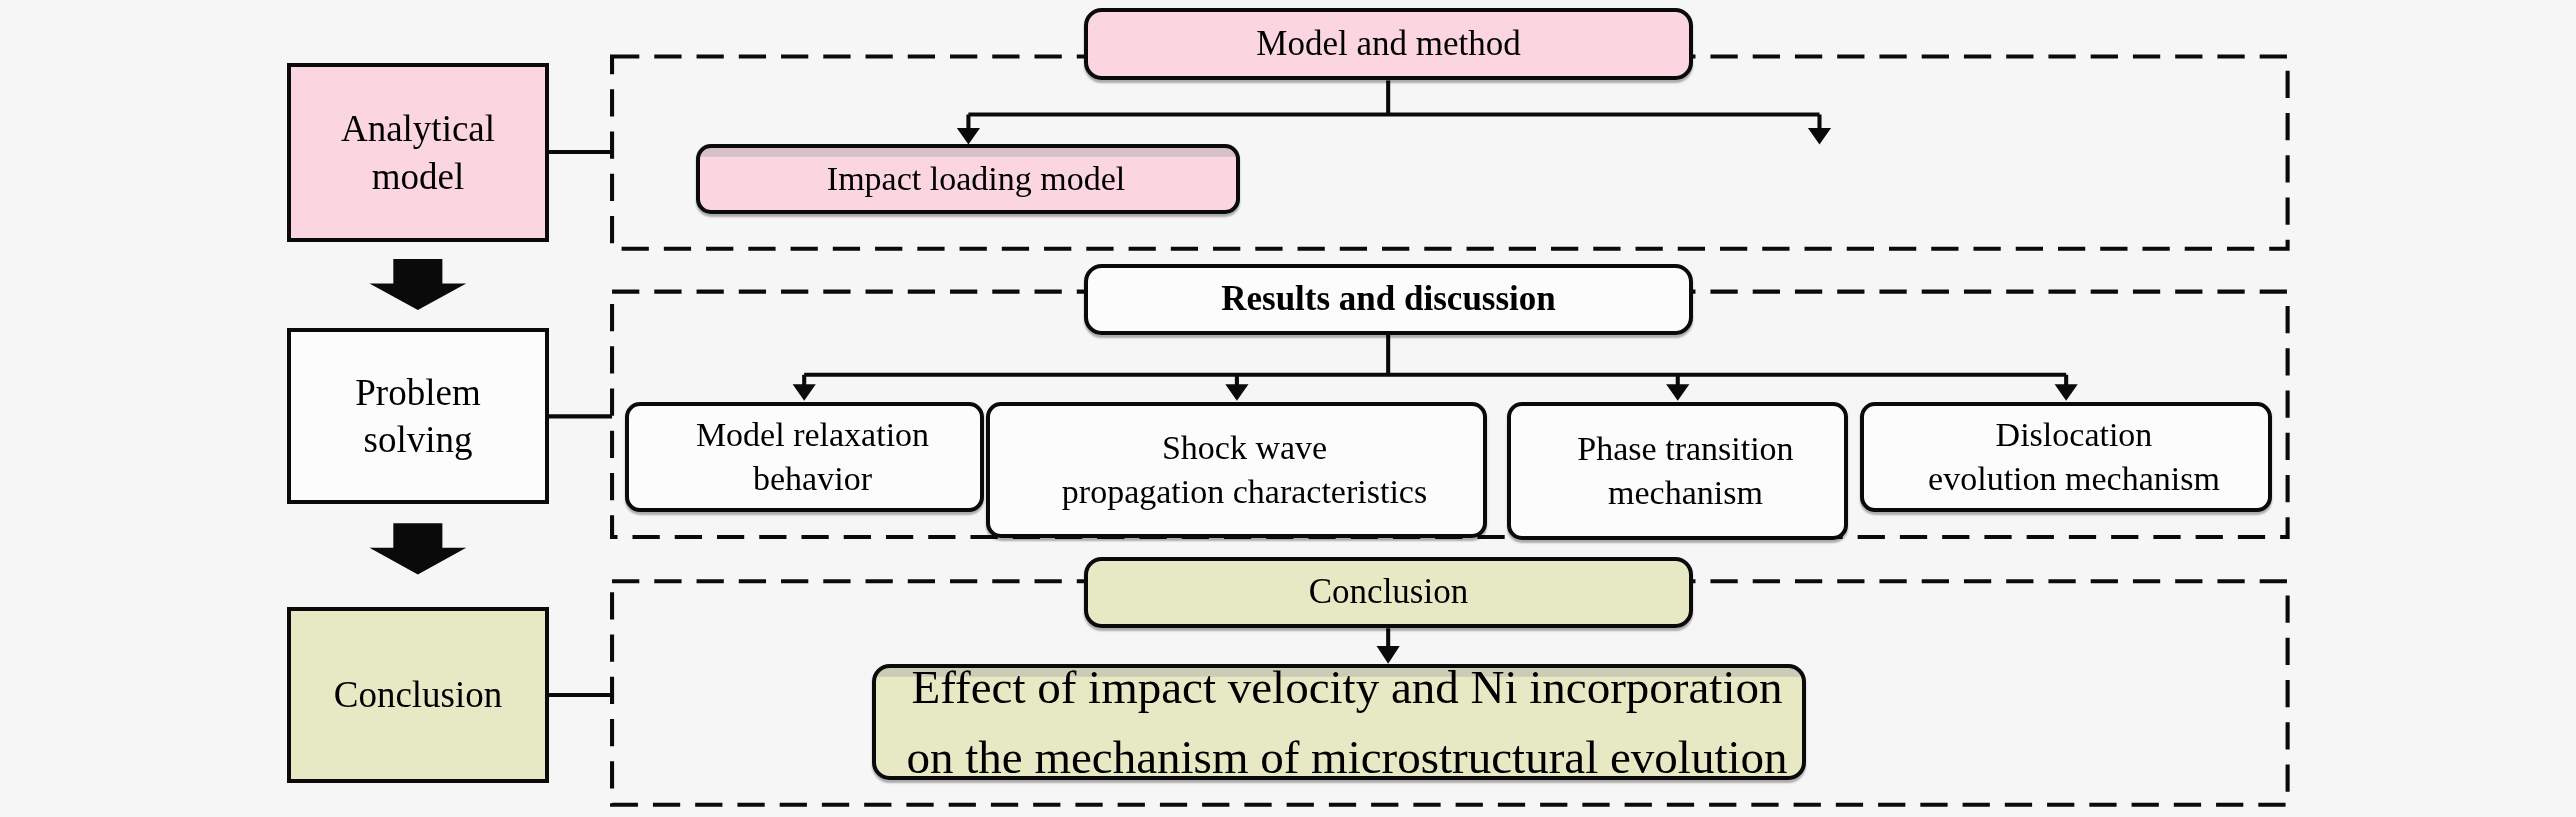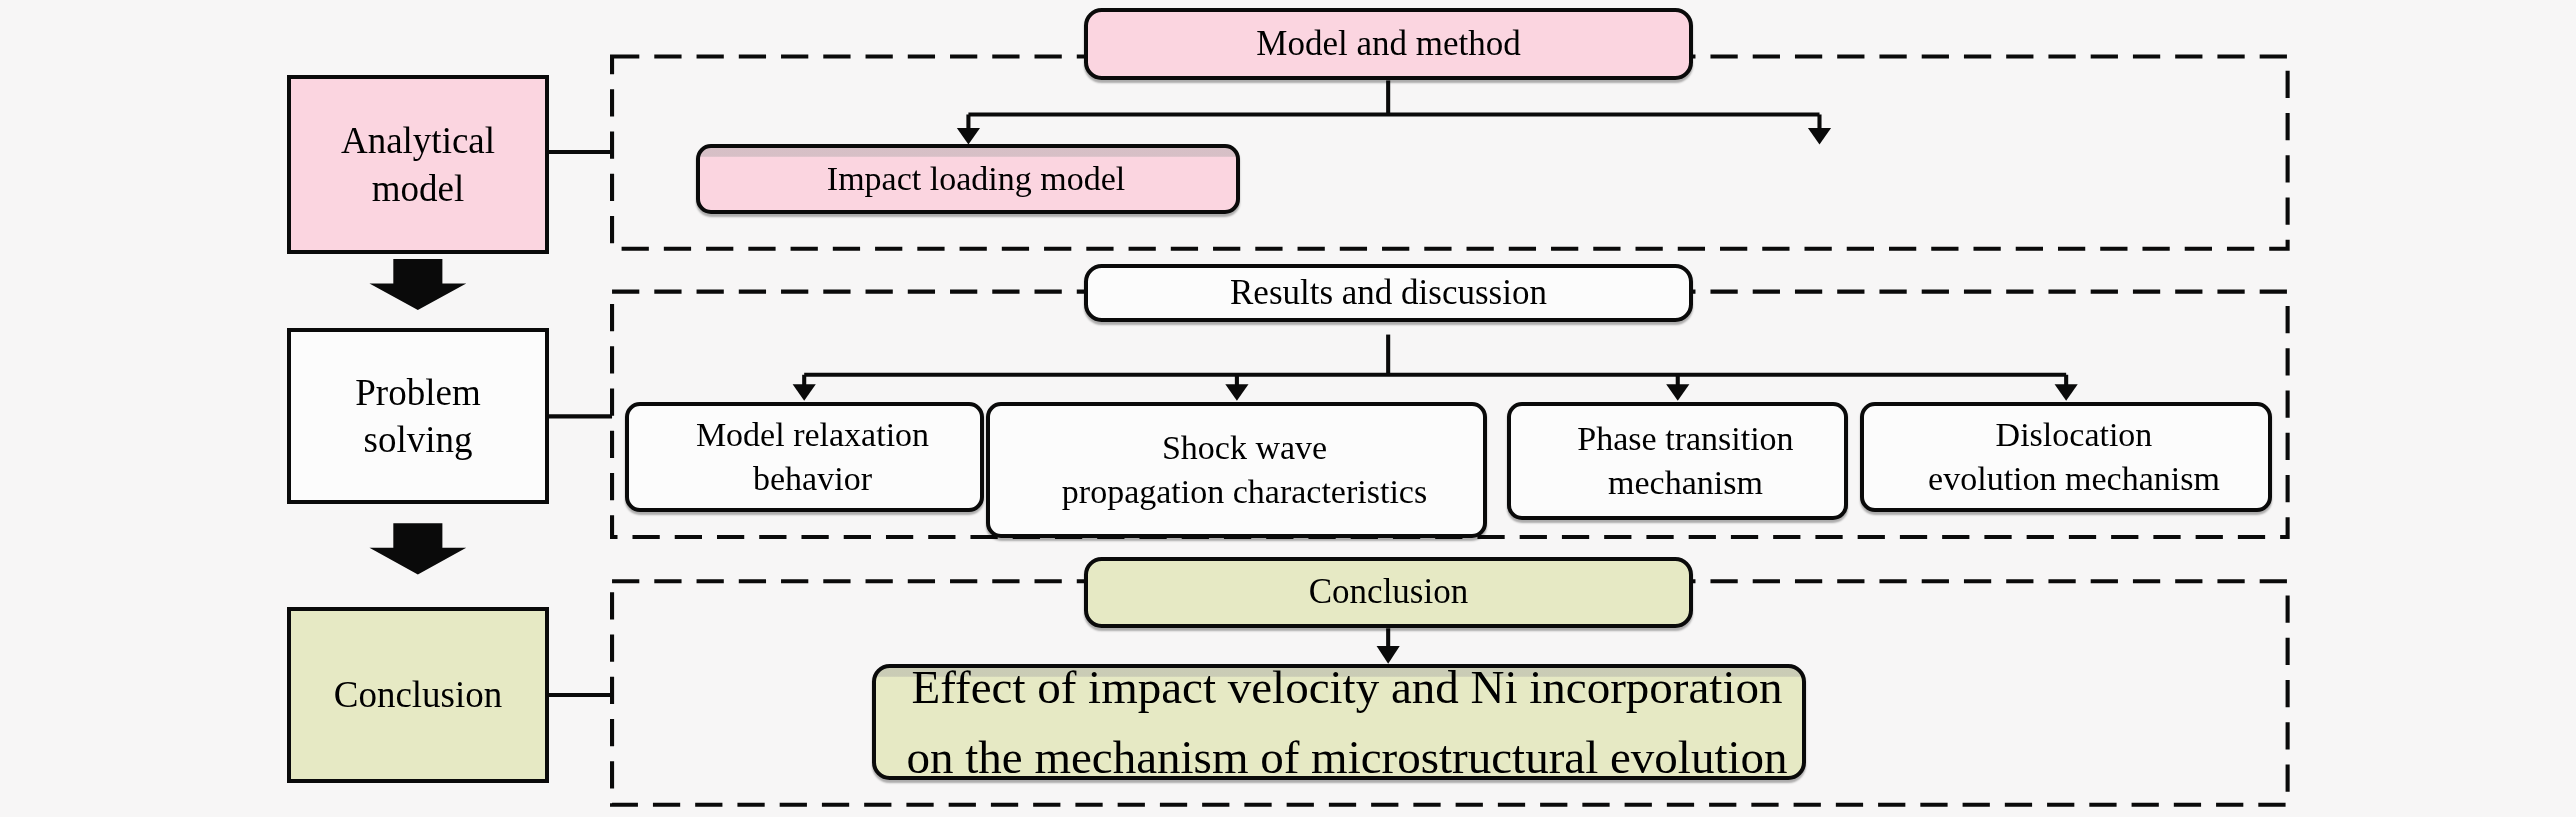--- a/index.html
+++ b/index.html
@@ -33,35 +33,35 @@
   .fill-green   { background-color: var(--green, #e6e9c4); }
   .fill-neutral { background-color: var(--neutral, #fcfcfc); }
   .rounded { border-radius: 17.7px; box-shadow: 0 2.7px 2px rgba(0,0,0,0.30); }
   .rounded-sm { border-radius: 15px; box-shadow: 0 2.7px 2px rgba(0,0,0,0.30); }
   .sheen {
     background-image: linear-gradient(180deg, rgba(160,160,160,0.40) 0px,
                       rgba(160,160,160,0.40) 8.2px, rgba(160,160,160,0) 9.5px);
   }
   
   .lbox { font-size: 37px; }
-  #left-analytical { left: 287px; top:  75px; width: 262px; height: 179px; }
+  #left-analytical { left: 287px; top:  63px; width: 262px; height: 179px; }
   #left-problem    { left: 287px; top: 328px; width: 262px; height: 176px; }
   #left-conclusion { left: 287px; top: 607px; width: 262px; height: 176px; }
   
   .tbox { font-size: 35px; }
   #title-1 { left: 1084px; top:  8.2px; width: 609px; height: 72px; }
-  #title-2 { left: 1084px; top: 264px; width: 609px; height: 58px; }
+  #title-2 { left: 1084px; top: 264px; width: 609px; height: 71px; font-weight: bold; }
   #title-3 { left: 1084px; top: 557px; width: 609px; height: 71px; }
   
   .cbox { font-size: 34px; padding-left: 16px; }
   #child-1-0 { left: 696px; top: 144px; width:  544px; height: 70px; }
   #child-1-1 { left: 1439px; top: 144px; width: 761px; height: 70px; }
   #child-2-0 { left:  625px; top: 402px; width:  359px; height: 110px; }
   #child-2-1 { left: 986px; top: 402px; width:  501px; height: 136px; }
-  #child-2-2 { left: 1507px; top: 402px; width:  341px; height: 118px; }
+  #child-2-2 { left: 1507px; top: 402px; width:  341px; height: 138px; }
   #child-2-3 { left: 1860px; top: 402px; width:  412px; height: 110px; }
   #child-3-0 { left: 872px; top: 664px; width: 934px; height: 116px; font-size: 47px; line-height: 1.5; }
 </style>
 </head>
 <body style="background: rgb(247, 246, 246);">
 
 <div id="stage">
 
   <svg id="connector-layer" width="2576" height="817" viewBox="0 0 3780 1199">
 

